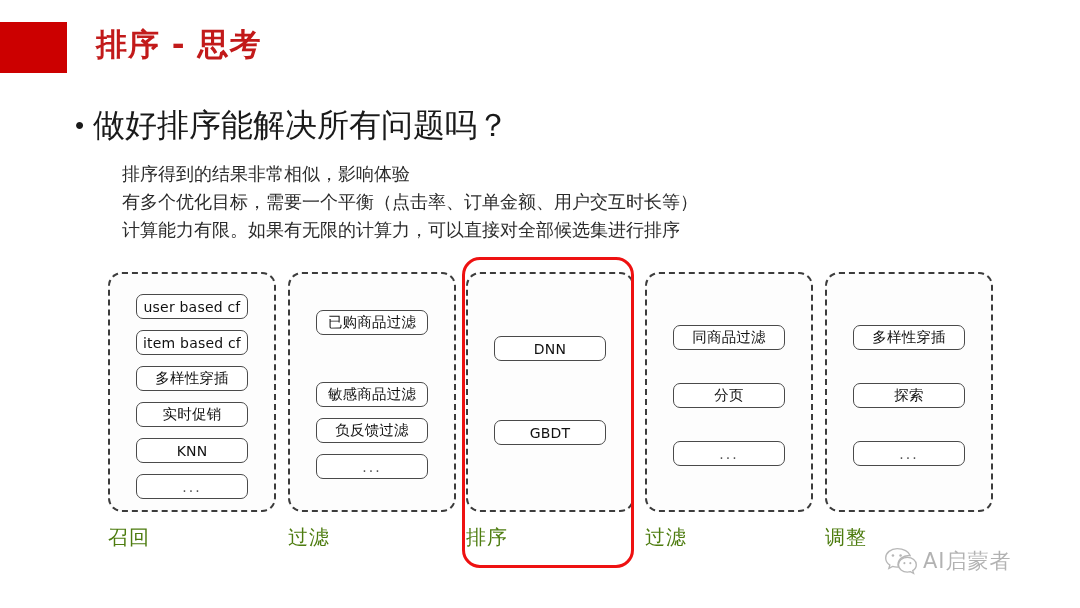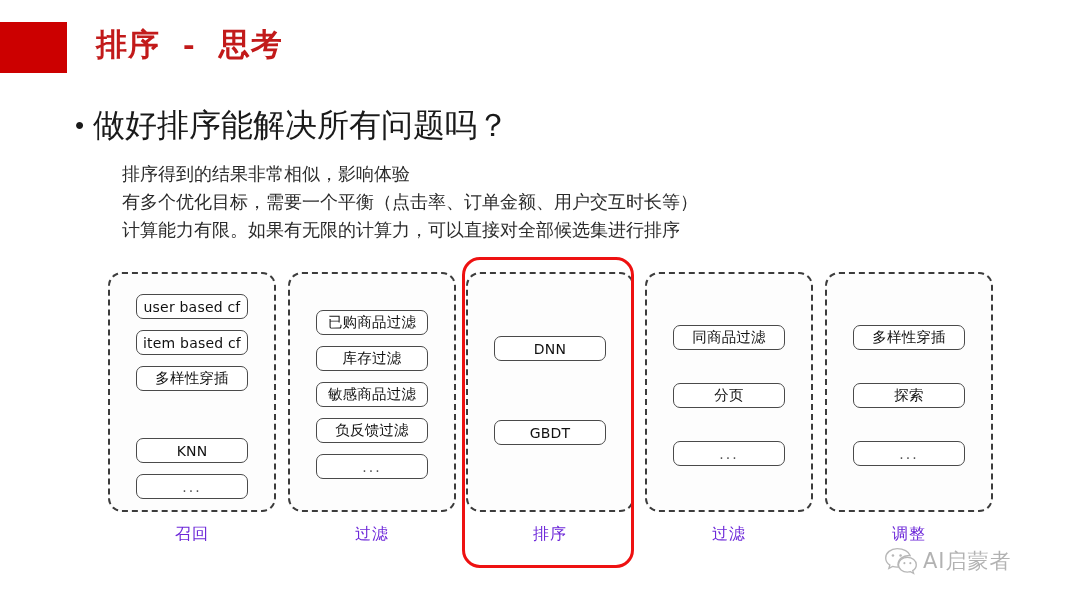--- a/index.html
+++ b/index.html
@@ -95,23 +95,23 @@
 
   .col-box {
     position: relative;
     border: 2px dashed #3c3c3c;
     border-radius: 14px;
     background: #fdfdfd;
     box-sizing: border-box;
   }
 
   .col-label {
-    text-align: center;
-    font-size: 16px;
-    color: #6d28d9;
+    text-align: left;
+    font-size: 20px;
+    color: #4d7c0f;
     font-family: "DejaVu Sans", "Liberation Sans", sans-serif;
     margin-top: 12px;
     letter-spacing: 1px;
   }
 
   .chip {
     position: absolute;
     left: 50%;
     transform: translateX(-50%);
     width: 112px;
@@ -170,46 +170,46 @@
     letter-spacing: 1px;
     white-space: nowrap;
   }
 </style>
 </head>
 <body>
 
 <div class="slide">
 
   <div class="title-marker" style="background: rgb(204, 0, 0);"></div>
-  <div class="slide-title" style="color: rgb(194, 26, 26); font-family: Liberation Mono, monospace;">排序 - 思考</div>
+  <div class="slide-title" style="color: rgb(194, 26, 26);">排序 - 思考</div>
 
   <div class="bullet-row">
     <span class="bullet-dot">•</span>
     <span class="bullet-text">做好排序能解决所有问题吗？</span>
   </div>
 
   <div class="body-para">排序得到的结果非常相似，影响体验
 有多个优化目标，需要一个平衡（点击率、订单金额、用户交互时长等）
 计算能力有限。如果有无限的计算力，可以直接对全部候选集进行排序</div>
 
   <div class="pipeline">
       <div class="column" style="left: 108px; top: 272px;">
         <div class="col-box" style="height: 240px;">
           <div class="chip" style="top: 20px;">user based cf</div>
           <div class="chip" style="top: 56px;">item based cf</div>
           <div class="chip cn" style="top: 92px;">多样性穿插</div>
+          <div class="chip cn" style="top: 128px;">实时促销</div>
           <div class="chip" style="top: 164px;">KNN</div>
           <div class="chip dots" style="top: 200px;">...</div>
         </div>
         <div class="col-label">召回</div>
       </div>
       <div class="column" style="left: 288px; top: 272px;">
         <div class="col-box" style="height: 240px;">
           <div class="chip cn" style="top: 36px;">已购商品过滤</div>
-          <div class="chip cn" style="top: 72px;">库存过滤</div>
           <div class="chip cn" style="top: 108px;">敏感商品过滤</div>
           <div class="chip cn" style="top: 144px;">负反馈过滤</div>
           <div class="chip dots" style="top: 180px;">...</div>
         </div>
         <div class="col-label">过滤</div>
       </div>
       <div class="column" style="left: 466px; top: 272px;">
         <div class="col-box" style="height: 240px;">
           <div class="chip" style="top: 62px;">DNN</div>
           <div class="chip" style="top: 146px;">GBDT</div>

